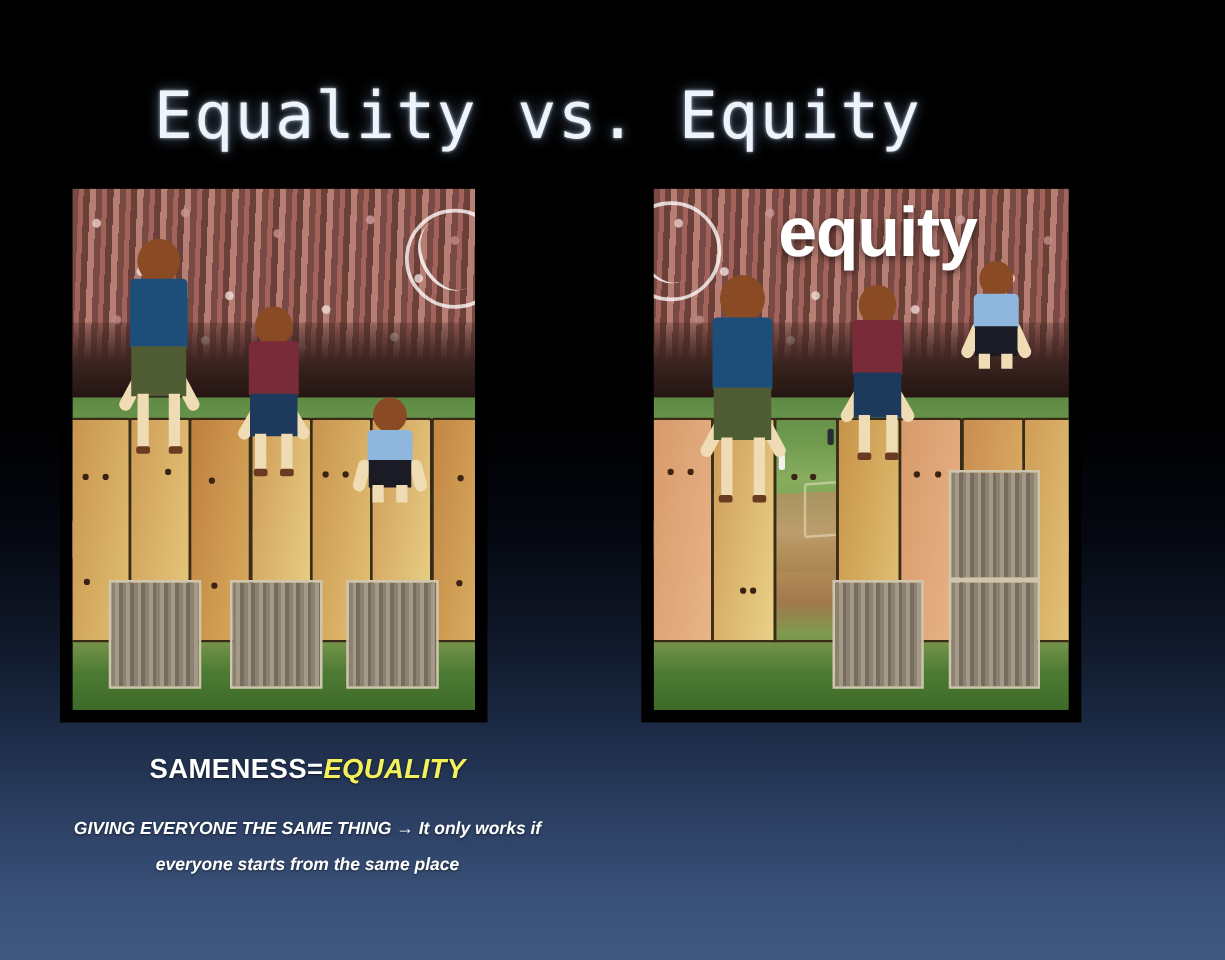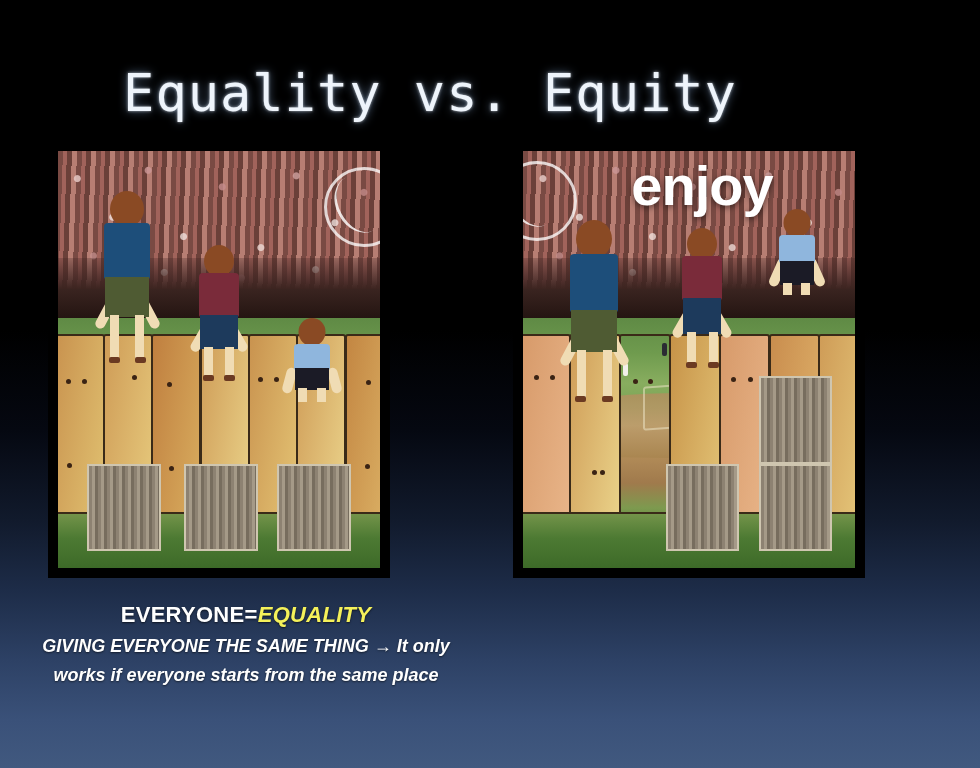--- a/index.html
+++ b/index.html
@@ -291,22 +291,22 @@
     line-height: 30px;
     letter-spacing: 0.3px;
     text-shadow: 0 1px 2px rgba(0,0,0,0.6);
     white-space: nowrap;
   }
   .caption-head .accent {
     color: #f5f15a;
     font-style: italic;
   }
   .caption-body {
-    margin-top: 2px;
-    font-size: 18px;
+    margin-top: 18px;
+    font-size: 14px;
     font-weight: bold;
     font-style: italic;
     line-height: 29px;
     text-shadow: 0 1px 2px rgba(0,0,0,0.55);
   }
 </style>
 </head>
 <body>
 
 <div class="slide">
@@ -417,21 +417,21 @@
         <div class="player" style="left:68%; top:26%;"></div>
         <div class="player dark" style="left:79%; top:12%;"></div>
         <div class="player" style="left:88%; top:20%;"></div>
         <div class="player" style="left:30%; top:18%;"></div>
       </div>
 
       <div class="ball-logo ball-right">
         <div class="ball-stitch"></div>
       </div>
 
-      <div class="overlay-word shift-right">enjoy</div>
+      <div class="overlay-word shift-right">equity</div>
 
       <div class="fence">
         <div class="plank" style="left:-1%;  background:linear-gradient(100deg,#d79a6a,#e8b488);">
           <div class="knot" style="left:26%; top:22%;"></div>
             <div class="knot" style="left:60%; top:22%;"></div>
         </div>
         <div class="plank" style="left:14%; background:linear-gradient(100deg,#cf9c57,#e9d188);">
           <div class="knot" style="left:44%; top:76%;"></div>
             <div class="knot" style="left:60%; top:76%;"></div>
         </div>
@@ -484,19 +484,19 @@
         <div class="shorts" style="top:52px; width:34px; height:24px; background:#1b1b26;"></div>
         <div class="leg" style="left:26%; top:74px; height:12px;"></div>
         <div class="leg" style="right:26%; top:74px; height:12px;"></div>
       </div>
 
     </div>
   </div>
 
   <div class="caption caption-left">
     <div class="caption-head">
-      <span>EVERYONE=</span><span class="accent">EQUALITY</span>
+      <span>SAMENESS=</span><span class="accent">EQUALITY</span>
     </div>
     <div class="caption-body">GIVING EVERYONE THE SAME THING → It only works if everyone starts from the same place</div>
   </div>
 
 
 </div>
 
 </body></html>

